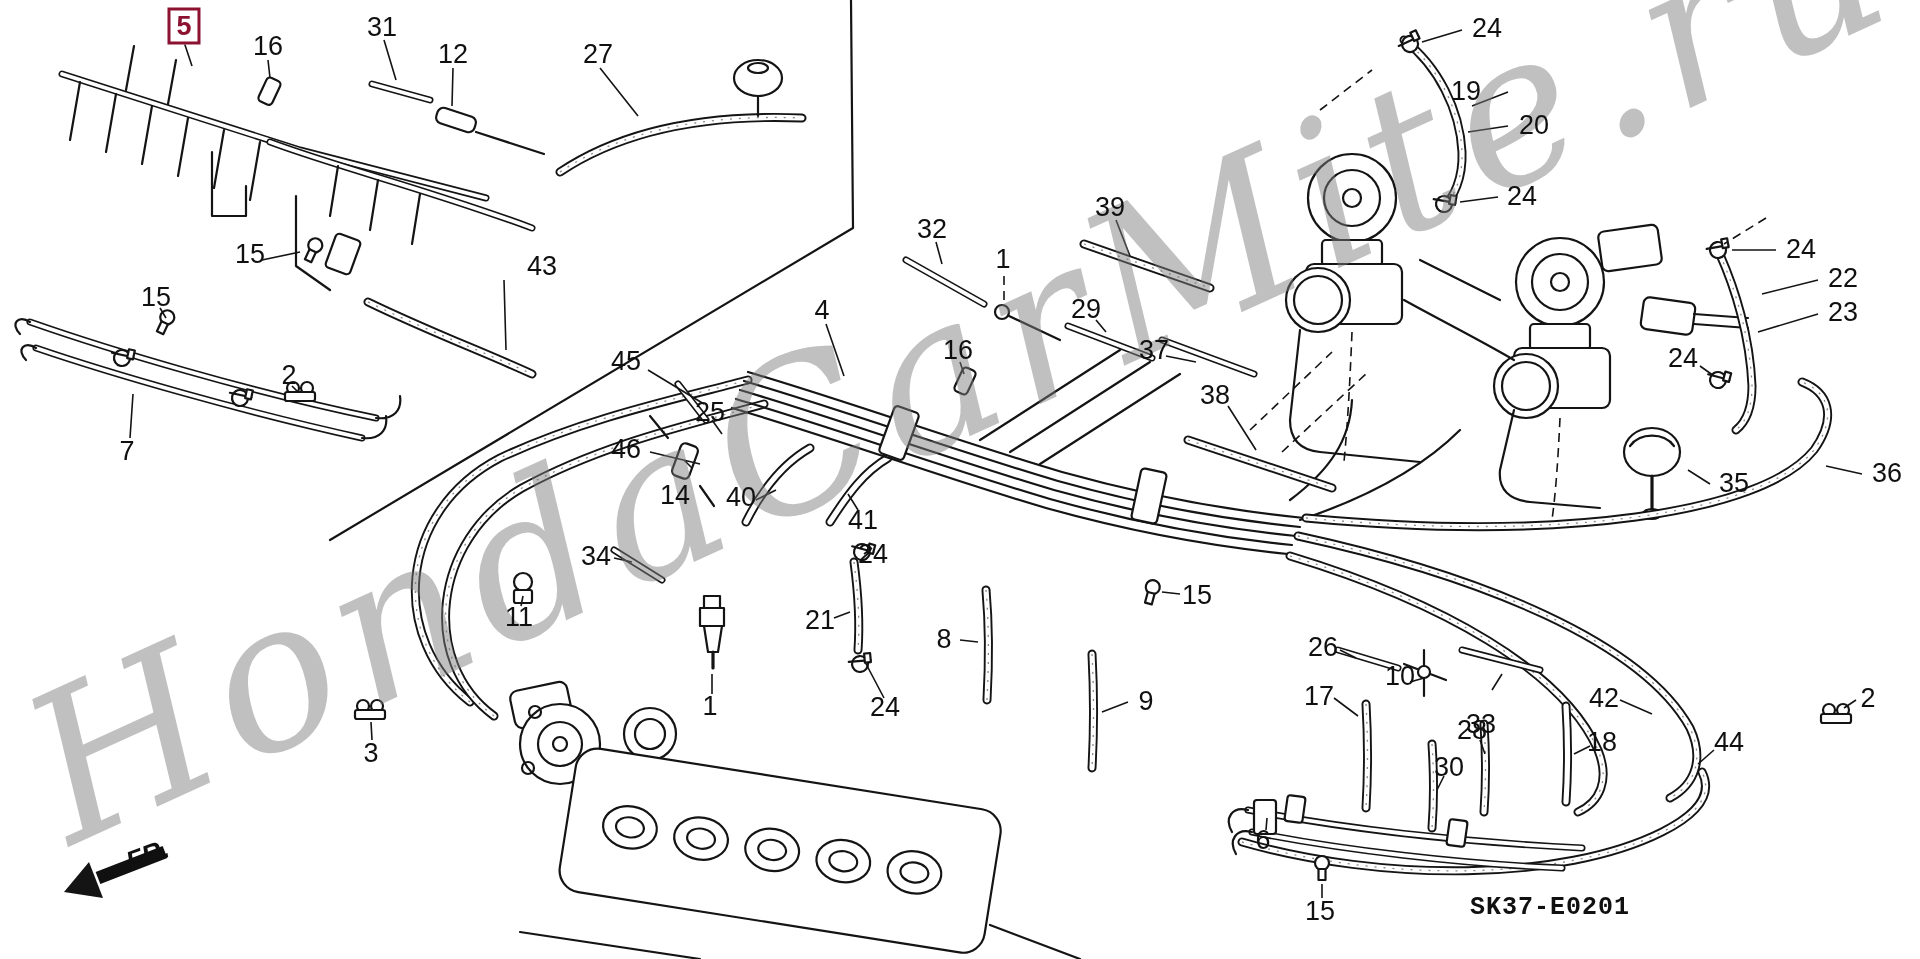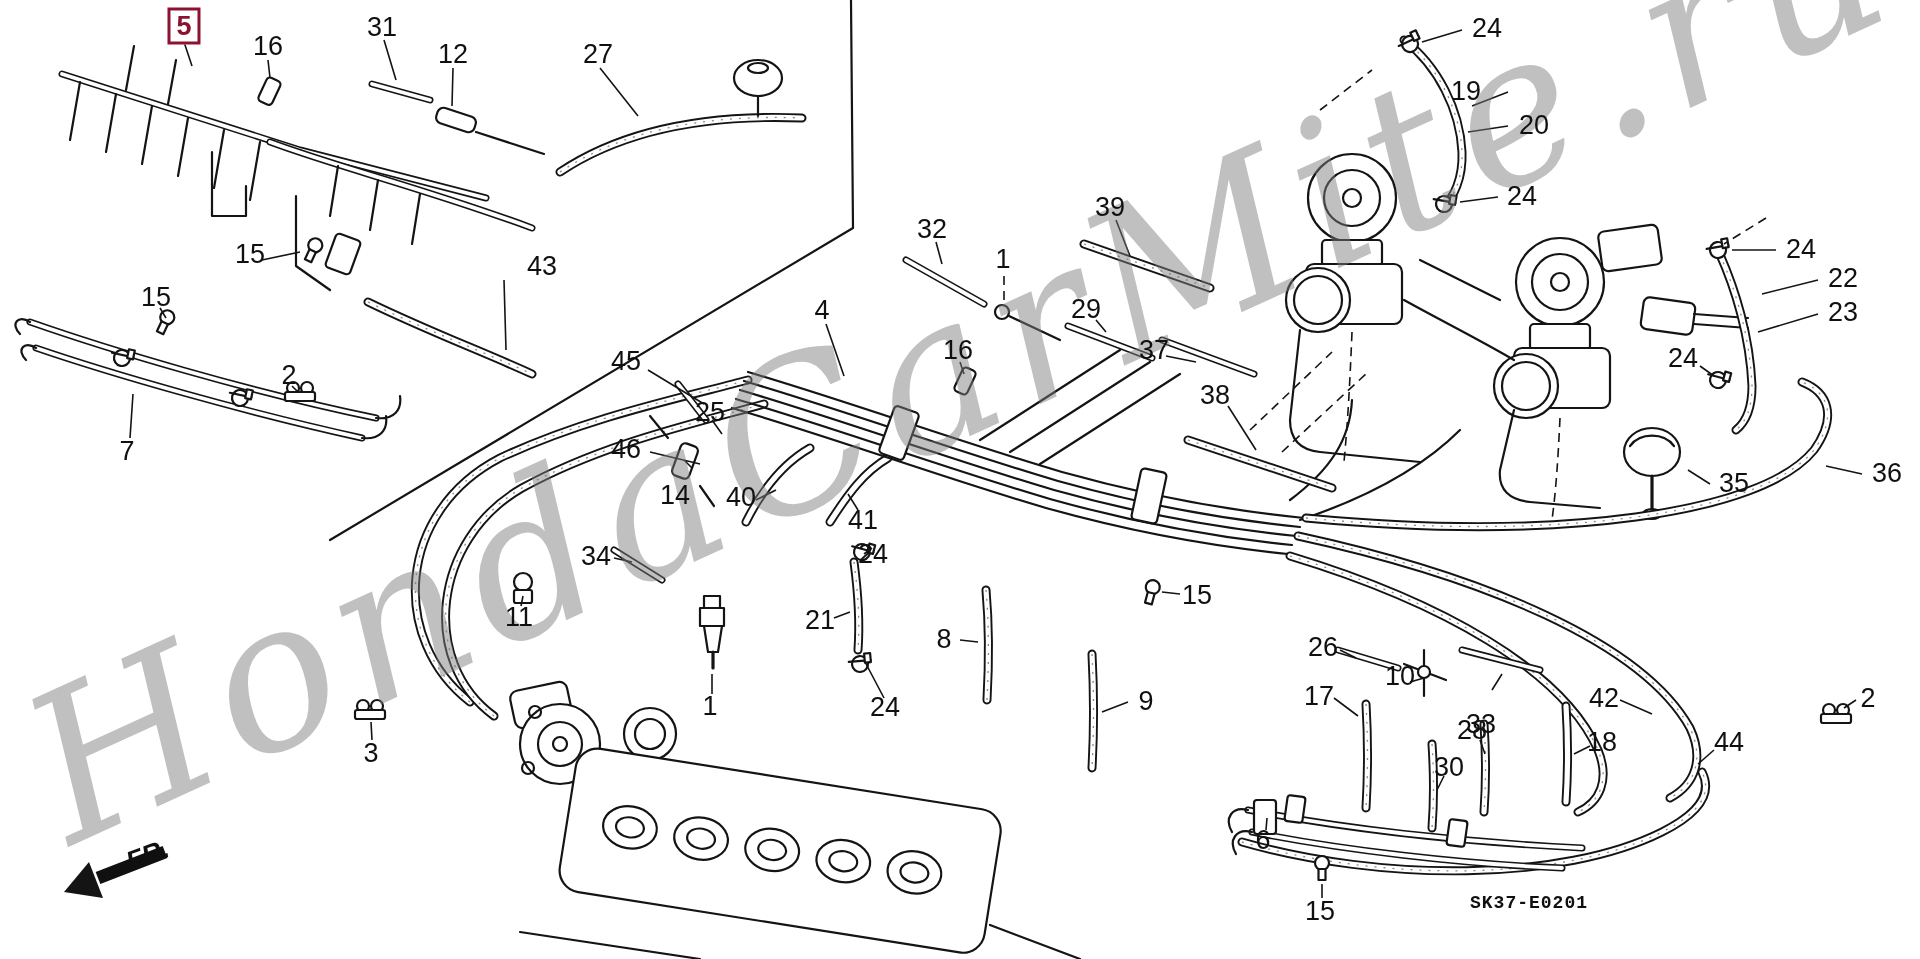--- a/index.html
+++ b/index.html
@@ -34,21 +34,21 @@
     position:absolute; transform:translate(-50%,-50%);
     font-size:27px; color:#101010; font-family:"Liberation Sans", sans-serif;
     white-space:nowrap;
   }
   .callout.boxed {
     border:3px solid var(--highlight); color:var(--highlight); font-weight:bold;
     padding:0 6px; background:#ffffff;
   }
   .diagram-code {
     position:absolute; left:1470px; top:893px; z-index:4;
-    font-family:"Liberation Mono", monospace; font-weight:bold; font-size:18px;
+    font-family:"Liberation Mono", monospace; font-weight:bold; font-size:25px;
     letter-spacing:1px; color:#101010;
   }
   .fr-label {
     position:absolute; left:126px; top:840px; z-index:4;
     font-family:"Liberation Sans", sans-serif; font-weight:bold; font-style:italic;
     font-size:27px; color:#101010; transform:rotate(-20deg);
   }
 </style>
 </head>
 <body>

